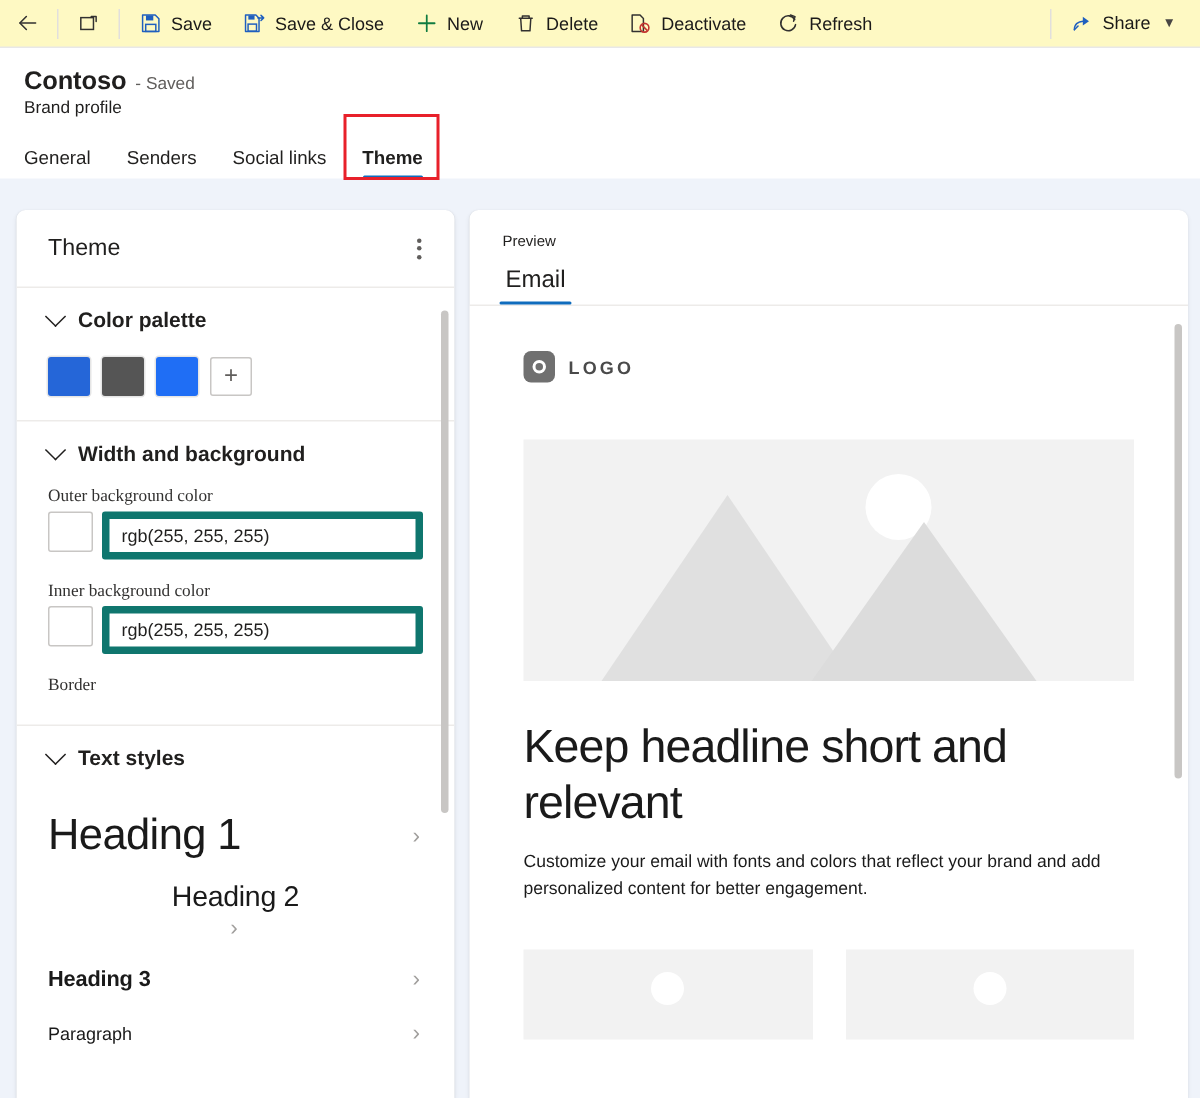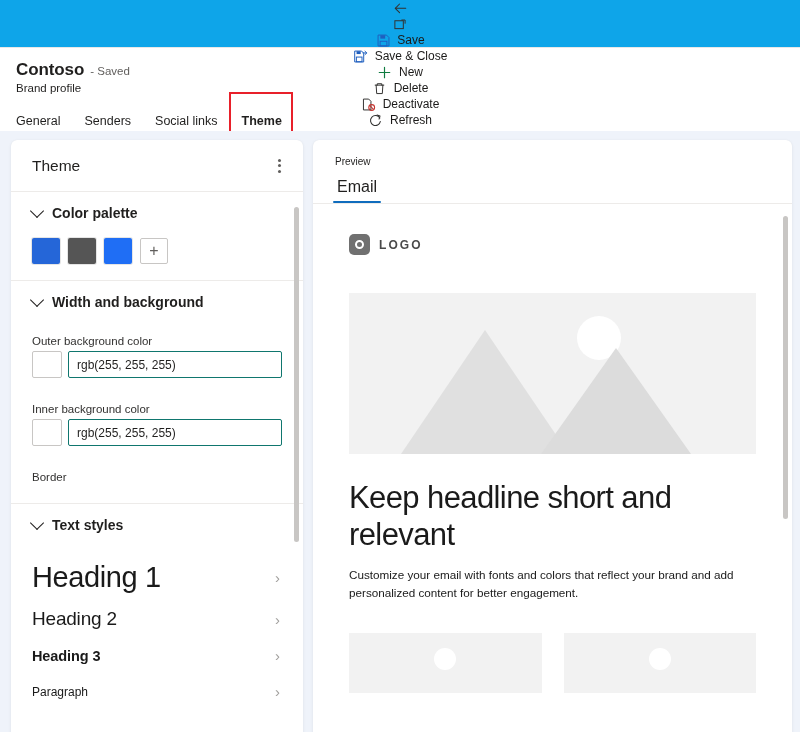--- a/index.html
+++ b/index.html
@@ -6,25 +6,24 @@
   html, body {
     width: 800px; height: 732px;
     font-family: "Liberation Sans", sans-serif;
     background: #eff3fa;
     overflow: hidden;
     -webkit-font-smoothing: antialiased;
   }
 
   
   .commandbar {
-    height: 48px; background: #0ea5e9;
+    height: 32px; background: #fef9c3;
     display: flex; align-items: center;
     border-bottom: 1px solid #e8e8e8;
     position: relative;
-    flex-direction: column;
   }
   .cb-btn {
     display: flex; align-items: center; gap: 6px;
     height: 32px; padding: 0 10px; cursor: pointer;
     font-size: 12px; color: #1b1a19; white-space: nowrap;
   }
   .cb-sep { width: 1px; height: 20px; background: #e1dfdd; margin: 0 2px; }
   .cb-icon { display: inline-flex; align-items: center; justify-content: center; width: 16px; height: 16px; }
   .cb-spacer { flex: 1; }
   .cb-right { display: flex; align-items: flex-end; height: 100%; padding-right: 6px; }
@@ -85,25 +84,25 @@
   }
 
   .swatch-row { display: flex; gap: 8px; margin-top: 17px; }
   .swatch { width: 28px; height: 26px; border-radius: 2px; box-shadow: 0 0 0 1px rgba(0,0,0,0.10); cursor: pointer; }
   .swatch-add {
     width: 28px; height: 26px; border: 1px solid #c8c6c4; border-radius: 2px;
     display: flex; align-items: center; justify-content: center; cursor: pointer; background: #fff;
   }
   .swatch-add span { font-size: 16px; color: #605e5c; line-height: 1; font-weight: 300; }
 
-  .field-label { font-size: 11.5px; color: #323130; margin-top: 25px; margin-bottom: 4px; }
+  .field-label { font-size: 11.5px; color: #323130; margin-top: 15px; margin-bottom: 4px; font-family: Liberation Serif, serif; }
   .color-field { display: flex; gap: 6px; align-items: stretch; }
   .color-chip { width: 30px; height: 27px; border: 1px solid #c8c6c4; border-radius: 2px; background: #fff; cursor: pointer; flex: none; }
   .text-input {
-    flex: 1; height: 27px; border: 1px solid #0f766e; border-radius: 2px;
+    flex: 1; height: 27px; border: 5px solid #0f766e; border-radius: 2px;
     padding: 11px 8px; font-size: 12px; color: #201f1e; font-family: inherit;
     background: #fff; outline: none;
   }
   .select-box {
     margin-top: 4px; height: 29px; border: 1px solid #c8c6c4; border-radius: 2px;
     display: flex; align-items: center; justify-content: space-between;
     padding: 0 10px 0 10px; font-size: 12.5px; color: #201f1e; cursor: pointer; background: #fff;
   }
   .chev-sm { width: 8px; height: 8px; border-left: 1.3px solid #424242; border-bottom: 1.3px solid #424242; transform: rotate(-45deg); margin-top: -4px; }
 
@@ -353,21 +352,21 @@
       <div class="section" style="border-bottom:none;">
         <div class="section-head">
           <span class="chev-down"></span>
           <span class="section-title">Text styles</span>
         </div>
 
         <div class="style-row" style="margin-top:26px;">
           <span class="s-h1">Heading 1</span>
           <span class="arrow">›</span>
         </div>
-        <div class="style-row" style="margin-top:10px;">
+        <div class="style-row" style="margin-top:10px;flex-direction:column;">
           <span class="s-h2">Heading 2</span>
           <span class="arrow">›</span>
         </div>
         <div class="style-row" style="margin-top:13px;">
           <span class="s-h3">Heading 3</span>
           <span class="arrow">›</span>
         </div>
         <div class="style-row" style="margin-top:15px;">
           <span class="s-p">Paragraph</span>
           <span class="arrow">›</span>

